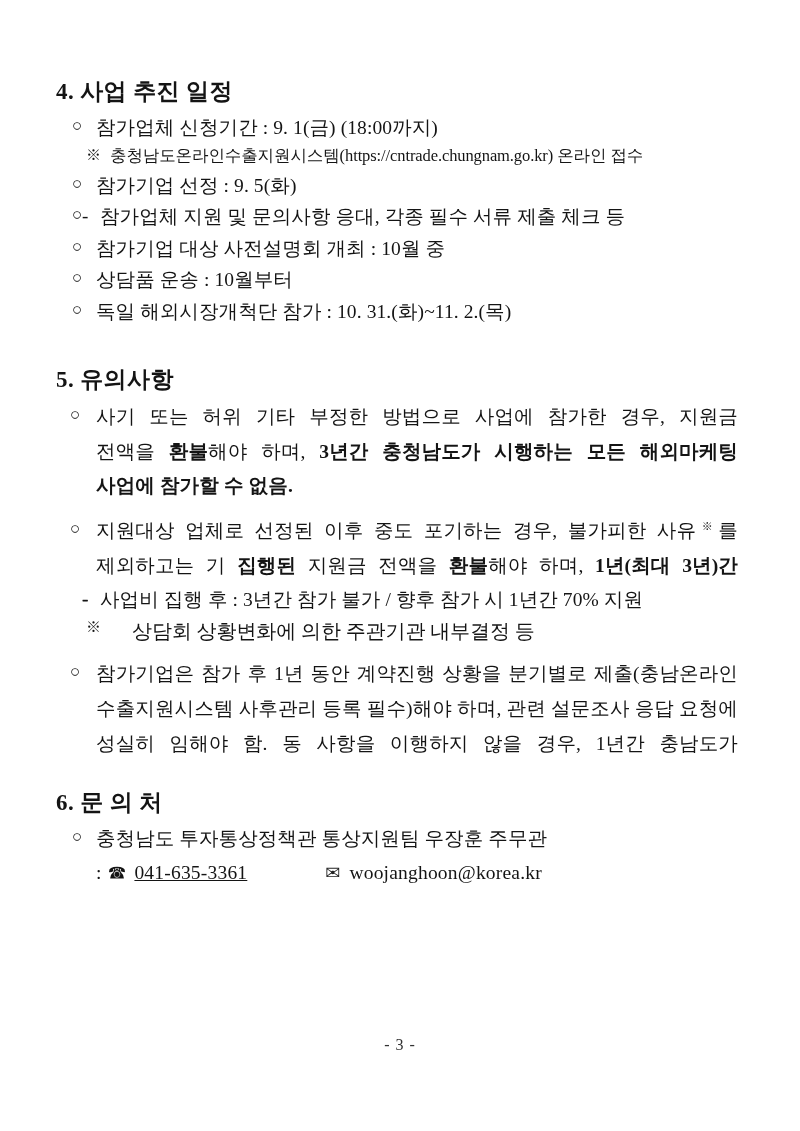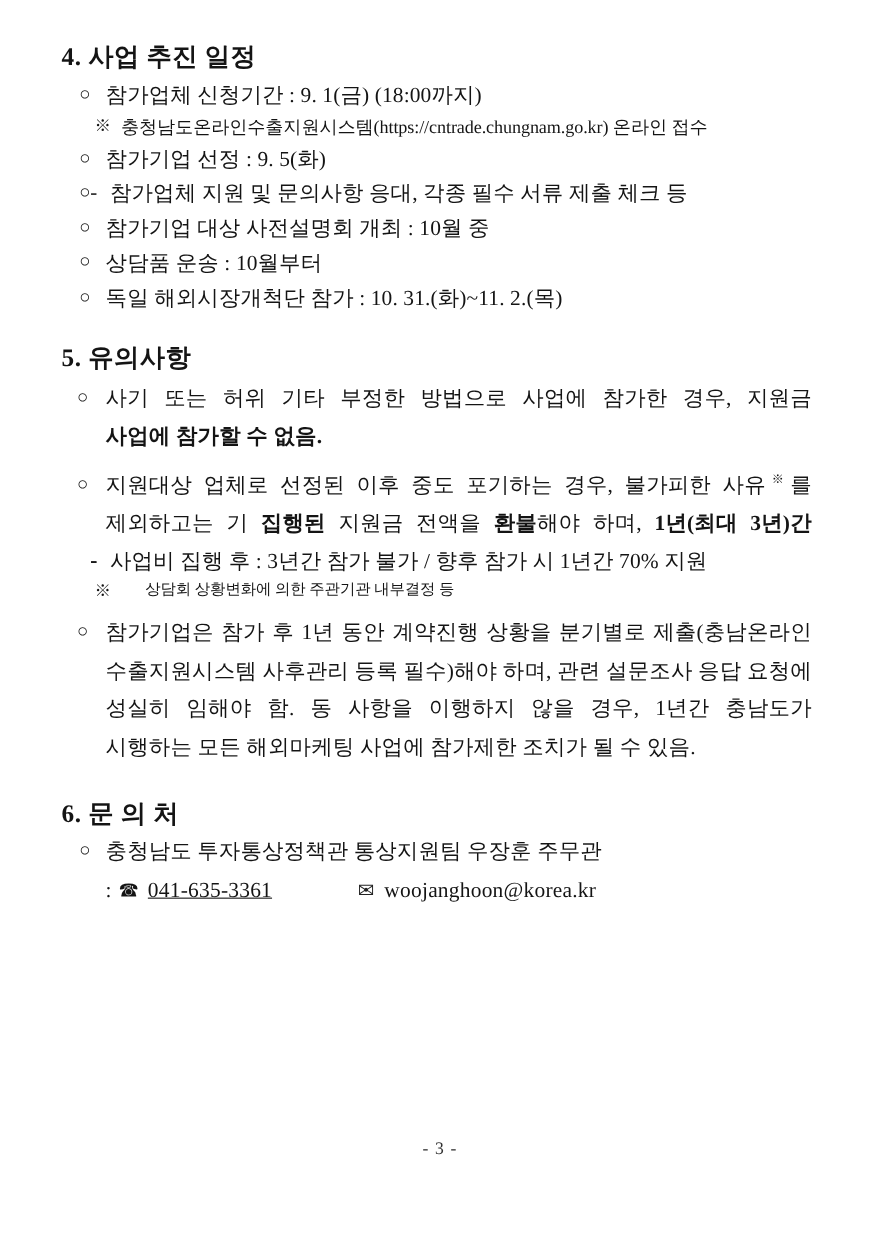--- a/index.html
+++ b/index.html
@@ -14,38 +14,38 @@
     position: relative;
     font-family: "Liberation Serif", "DejaVu Serif", serif;
     color: #141414;
     -webkit-font-smoothing: antialiased;
   }
   .page {
     position: relative;
     width: 800px;
     height: 1092px;
     box-sizing: border-box;
-    padding: 38px 62px 0 56px;
+    padding: 78px 62px 0 56px;
   }
 
   
   .section {
     margin: 0;
   }
   .section-heading {
     font-size: 23px;
     font-weight: 700;
     letter-spacing: 0.4px;
     line-height: 1.2;
     margin: 0 0 6px 0;
     padding-left: 0;
     white-space: pre;
   }
   .sec4 { margin-top: 0; }
-  .sec5 { margin-top: 25px; }
+  .sec5 { margin-top: 39px; }
   .sec6 { margin-top: 28px; }
 
   
   .row {
     display: block;
     position: relative;
     font-size: 19.5px;
     line-height: 1.62;
     margin: 0;
     padding: 0 0 0 40px;
@@ -73,21 +73,21 @@
   }
   .row.note .marker {
     left: 30px;
     font-size: 15px;
   }
   .row.note.deep {
     padding-left: 54px;
   }
   .note-cont {
     padding-left: 76px;
-    font-size: 14px;
+    font-size: 20px;
     line-height: 1.6;
     letter-spacing: -0.1px;
   }
 
   
   .para {
     position: relative;
     font-size: 19.5px;
     line-height: 1.78;
     padding: 0 0 0 40px;
@@ -213,20 +213,21 @@
       <span>독일 해외시장개척단 참가 : 10. 31.(화)~11. 2.(목)</span>
     </div>
   </div>
 
   <div class="section sec5">
     <div class="section-heading">5. 유의사항</div>
 
     <div class="para">
       <span class="marker">○</span>
       <span class="line just">사기 또는 허위 기타 부정한 방법으로 사업에 참가한 경우, 지원금</span>
+      <span class="line just"><span>전액을 </span><b>환불</b><span>해야 하며, </span><b>3년간 충청남도가 시행하는 모든 해외마케팅</b></span>
       <span class="line"><b>사업에 참가할 수 없음.</b></span>
     </div>
 
     <div class="para tight">
       <span class="marker">○</span>
       <span class="line just"><span>지원대상 업체로 선정된 이후 중도 포기하는 경우, 불가피한 사유</span><sup class="mark">※</sup><span>를</span></span>
       <span class="line just"><span>제외하고는 기 </span><b>집행된</b><span> 지원금 전액을 </span><b>환불</b><span>해야 하며, </span><b>1년(최대 3년)간</b></span>
     </div>
 
     <div class="row dash">
@@ -243,21 +244,20 @@
     </div>
     <div class="note-cont">
       <span>상담회 상황변화에 의한 주관기관 내부결정 등</span>
     </div>
 
     <div class="para" style="margin-top:10px;">
       <span class="marker">○</span>
       <span class="line just">참가기업은 참가 후 1년 동안 계약진행 상황을 분기별로 제출(충남온라인</span>
       <span class="line just">수출지원시스템 사후관리 등록 필수)해야 하며, 관련 설문조사 응답 요청에</span>
       <span class="line just">성실히 임해야 함. 동 사항을 이행하지 않을 경우, 1년간 충남도가</span>
-      <span class="line">시행하는 모든 해외마케팅 사업에 참가제한 조치가 될 수 있음.</span>
     </div>
   </div>
 
   <div class="section sec6">
     <div class="section-heading">6. 문 의 처</div>
 
     <div class="contact-line">
       <span class="marker" style="position:absolute;left:16px;top:0;font-size:17px;">○</span>
       <span>충청남도 투자통상정책관 통상지원팀 우장훈 주무관</span>
     </div>

